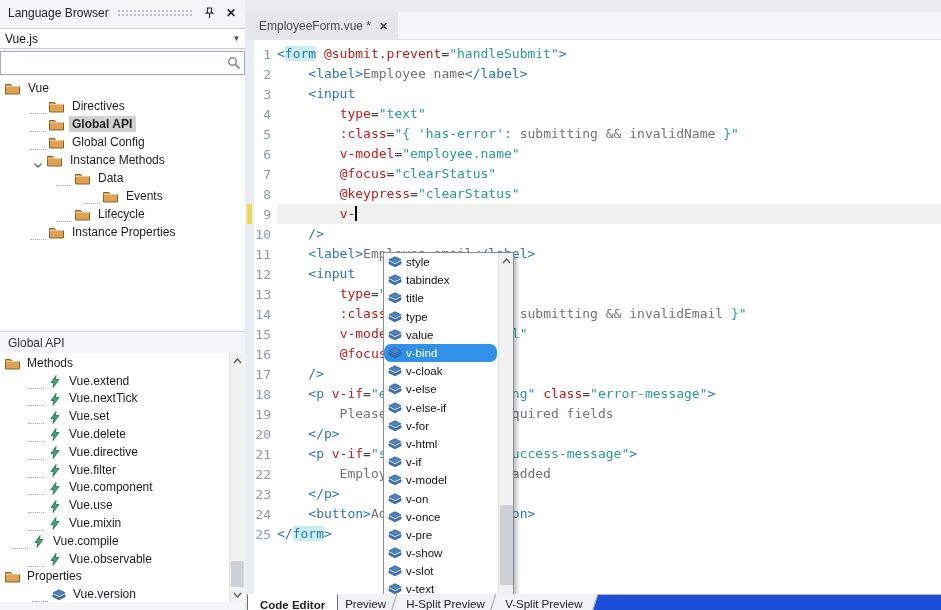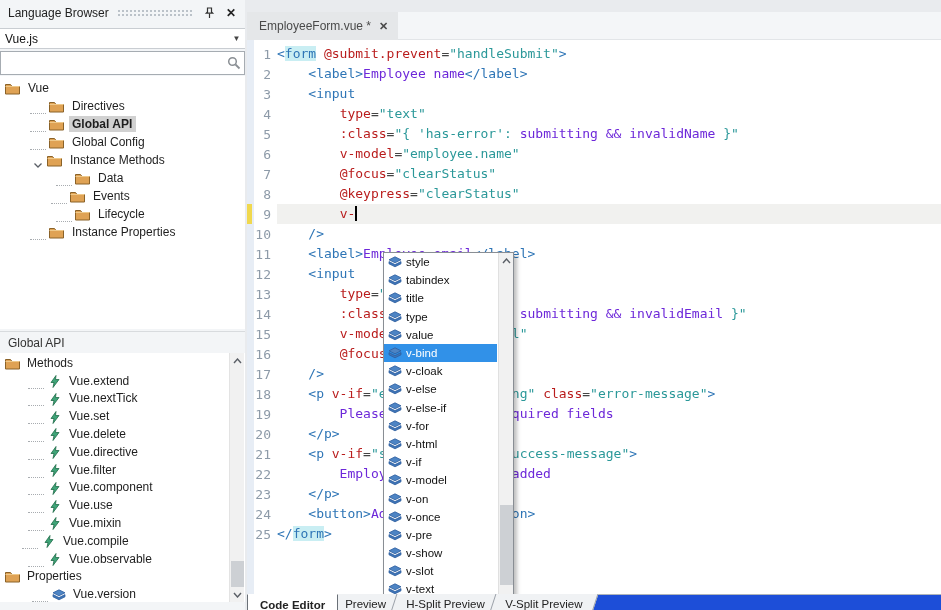--- a/index.html
+++ b/index.html
@@ -54,29 +54,29 @@
   .margin-strip { position:absolute; left:0; top:0; width:7px; height:554px; background:#E7EDF5; }
   .change-bar { position:absolute; left:0; width:5px; height:20px; background:#F0D84E; z-index:2; }
   .code-lines { position:absolute; left:0; top:4px; width:694px; }
   .code-row { height:20px; display:flex; align-items:center; }
   .code-row .ln { width:30px; text-align:right; padding-right:6px; color:#8D9AA8;
     font-family:"DejaVu Sans Mono", monospace; font-size:13px; flex:0 0 auto; }
   .code-row .code { flex:1; height:20px; line-height:20px; white-space:pre;
     font-family:"DejaVu Sans Mono", monospace; font-size:13px; color:#1E1E1E; }
   .code-row.current .code { background:#F1F1EF; }
   .tk-tag { color:#2E75B6; } .tk-attr { color:#b91c1c; } .tk-str { color:#2B9899; }
-  .tk-txt { color:#6d28d9; } .tk-op { color:#444444; }
+  .tk-txt { color:#737373; } .tk-op { color:#444444; }
   .tk-taghl { color:#2E75B6; background:#C9EEF3; }
   .caret { display:inline-block; width:0; height:15px; border-left:2px solid #000; vertical-align:-3px; }
   
   .autocomplete { position:absolute; left:136px; top:212px; width:131px; height:366px; background:#fff;
     border:1px solid #898E94; box-shadow:3px 3px 4px rgba(0,0,0,0.25); z-index:10; }
   .ac-items { position:absolute; left:0; top:0; width:113px; height:364px; overflow:hidden; }
   .ac-item { height:18.2px; display:flex; align-items:center; padding-left:3px; gap:4px; font-size:11.5px; color:#111; cursor:default; }
-  .ac-item.selected { background:#3191E8; color:#fff; }
+  .ac-item.selected { background:#3191E8; color:#fff;border-radius:7px; }
   .ac-icon { width:15px; height:13px; display:flex; align-items:center; justify-content:center; flex:0 0 auto; }
   .ac-scroll { right:0; top:0; height:364px; border-left:1px solid #E0E0E0; }
   .ac-scroll .thumb { top:252px; height:80px; }
   
   .bottom-strip { position:absolute; left:0; top:582px; width:694px; height:28px; background:#1d4ed8; border-top:1px solid #AEB4BA;text-align:center; }
   .btab { position:relative; float:left; height:21px; margin-top:-1px; padding:0 12px;
     display:flex; align-items:center; font-size:11.5px; color:#222; cursor:default; }
   .btab.inactive { background:#F0F2F4; border:1px solid #9AA0A8; border-top:none; transform:skewX(-18deg); margin-left:-6px; }
   .btab.inactive .btl { transform:skewX(18deg); display:inline-block; }
   .btab.active { background:#fff; border:1px solid #6A7077; border-top:1px solid #fff; font-weight:bold; z-index:2; }
@@ -174,21 +174,21 @@
         <div class="tree-row" style="padding-left: 56px;">
           <span class="dots"></span>
           <span class="icon16">
             <svg width="15" height="12" viewBox="0 0 15 12">
               <path d="M0.5 1.5 h5 l1.5 2 h7.5 v7.5 h-14 z" fill="#DFA254" stroke="#8A6228"></path>
               <path d="M0.5 3.5 h14" stroke="#EFC98A"></path>
             </svg>
           </span>
           <span class="lbl">Data</span>
         </div>
-        <div class="tree-row" style="padding-left: 40px; margin-left: 11px;">
+        <div class="tree-row" style="padding-left: 84px;">
           <span class="dots"></span>
           <span class="icon16">
             <svg width="15" height="12" viewBox="0 0 15 12">
               <path d="M0.5 1.5 h5 l1.5 2 h7.5 v7.5 h-14 z" fill="#DFA254" stroke="#8A6228"></path>
               <path d="M0.5 3.5 h14" stroke="#EFC98A"></path>
             </svg>
           </span>
           <span class="lbl">Events</span>
         </div>
         <div class="tree-row" style="padding-left: 56px;">
@@ -301,21 +301,21 @@
         </div>
         <div class="list-row" style="padding-left: 28px;">
           <span class="dots"></span>
           <span class="icon16">
             <svg width="10" height="13" viewBox="0 0 10 13">
               <path d="M6 0.5 L1 7.5 H4 L3 12.5 L9 4.5 H5.5 Z" fill="#3FA478" stroke="#1E6B47" stroke-width="0.8"></path>
             </svg>
           </span>
           <span class="lbl">Vue.mixin</span>
         </div>
-        <div class="list-row" style="padding-left: 22px;">
+        <div class="list-row" style="padding-left: 12px;">
           <span class="dots"></span>
           <span class="icon16">
             <svg width="10" height="13" viewBox="0 0 10 13">
               <path d="M6 0.5 L1 7.5 H4 L3 12.5 L9 4.5 H5.5 Z" fill="#3FA478" stroke="#1E6B47" stroke-width="0.8"></path>
             </svg>
           </span>
           <span class="lbl">Vue.compile</span>
         </div>
         <div class="list-row" style="padding-left: 28px;">
           <span class="dots"></span>

